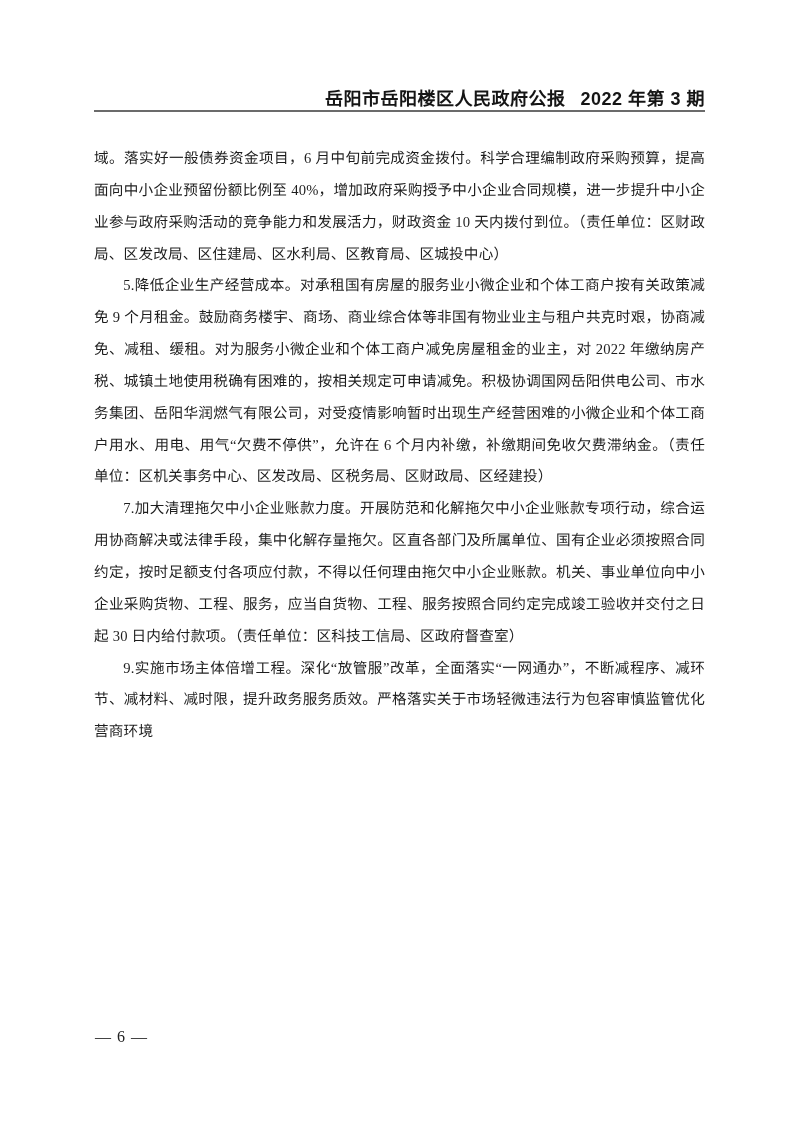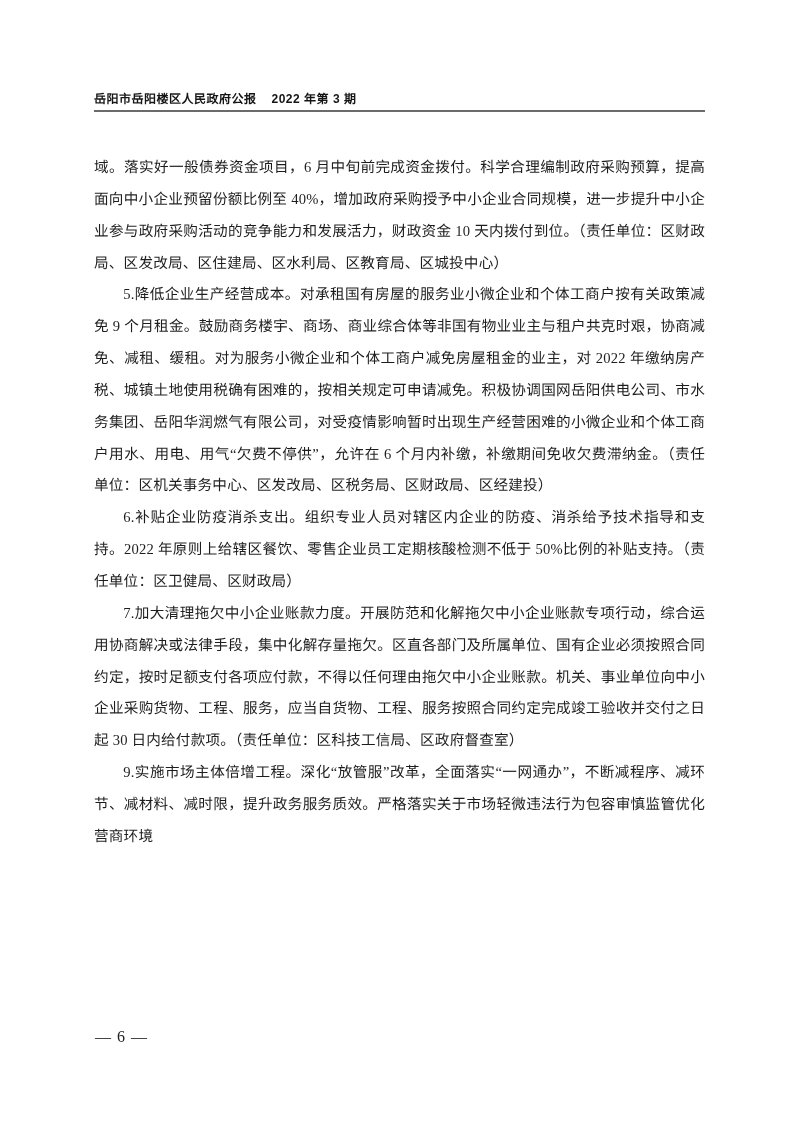--- a/index.html
+++ b/index.html
@@ -18,43 +18,43 @@
   .page {
     position: absolute;
     inset: 0;
     background: #ffffff;
   }
   .header-text {
     position: absolute;
     top: 89px;
     left: 94px;
     width: 611px;
-    text-align: left;
+    text-align: right;
     font-family: "Liberation Sans", "DejaVu Sans", sans-serif;
     font-weight: 700;
-    font-size: 12px;
+    font-size: 18px;
     line-height: 20px;
     letter-spacing: 0.5px;
     white-space: nowrap;
     color: #151515;
   }
   .issue {
     margin-left: 15px;
   }
   .header-rule {
     position: absolute;
     top: 110px;
     left: 94px;
     width: 611px;
     height: 2px;
     background: #6b6b6b;
   }
   .content {
     position: absolute;
-    top: 152px;
+    top: 143px;
     left: 94px;
     width: 611px;
   }
   p.para {
     margin: 0;
     padding: 0;
     font-size: 14.6px;
     line-height: 31.85px;
     text-align: justify;
     text-justify: inter-ideograph;
@@ -83,20 +83,19 @@
 
   <div class="header-text">
     <span>岳阳市岳阳楼区人民政府公报</span><span class="issue">2022 年第 3 期</span>
   </div>
 
   <div class="header-rule"></div>
 
   <div class="content">
     <p class="para no-indent">域。落实好一般债券资金项目，6 月中旬前完成资金拨付。科学合理编制政府采购预算，提高面向中小企业预留份额比例至 40%，增加政府采购授予中小企业合同规模，进一步提升中小企业参与政府采购活动的竞争能力和发展活力，财政资金 10 天内拨付到位。（责任单位：区财政局、区发改局、区住建局、区水利局、区教育局、区城投中心）</p>
     <p class="para">5.降低企业生产经营成本。对承租国有房屋的服务业小微企业和个体工商户按有关政策减免 9 个月租金。鼓励商务楼宇、商场、商业综合体等非国有物业业主与租户共克时艰，协商减免、减租、缓租。对为服务小微企业和个体工商户减免房屋租金的业主，对 2022 年缴纳房产税、城镇土地使用税确有困难的，按相关规定可申请减免。积极协调国网岳阳供电公司、市水务集团、岳阳华润燃气有限公司，对受疫情影响暂时出现生产经营困难的小微企业和个体工商户用水、用电、用气“欠费不停供”，允许在 6 个月内补缴，补缴期间免收欠费滞纳金。（责任单位：区机关事务中心、区发改局、区税务局、区财政局、区经建投）</p>
-    <p class="para">6.补贴企业防疫消杀支出。组织专业人员对辖区内企业的防疫、消杀给予技术指导和支持。2022 年原则上给辖区餐饮、零售企业员工定期核酸检测不低于 50%比例的补贴支持。（责任单位：区卫健局、区财政局）</p>
     <p class="para">7.加大清理拖欠中小企业账款力度。开展防范和化解拖欠中小企业账款专项行动，综合运用协商解决或法律手段，集中化解存量拖欠。区直各部门及所属单位、国有企业必须按照合同约定，按时足额支付各项应付款，不得以任何理由拖欠中小企业账款。机关、事业单位向中小企业采购货物、工程、服务，应当自货物、工程、服务按照合同约定完成竣工验收并交付之日起 30 日内给付款项。（责任单位：区科技工信局、区政府督查室）</p>
     <p class="para">9.实施市场主体倍增工程。深化“放管服”改革，全面落实“一网通办”，不断减程序、减环节、减材料、减时限，提升政务服务质效。严格落实关于市场轻微违法行为包容审慎监管优化营商环境</p>
   </div>
 
   <div class="footer">— 6 —</div>
 
 </div>
 
 </body></html>

